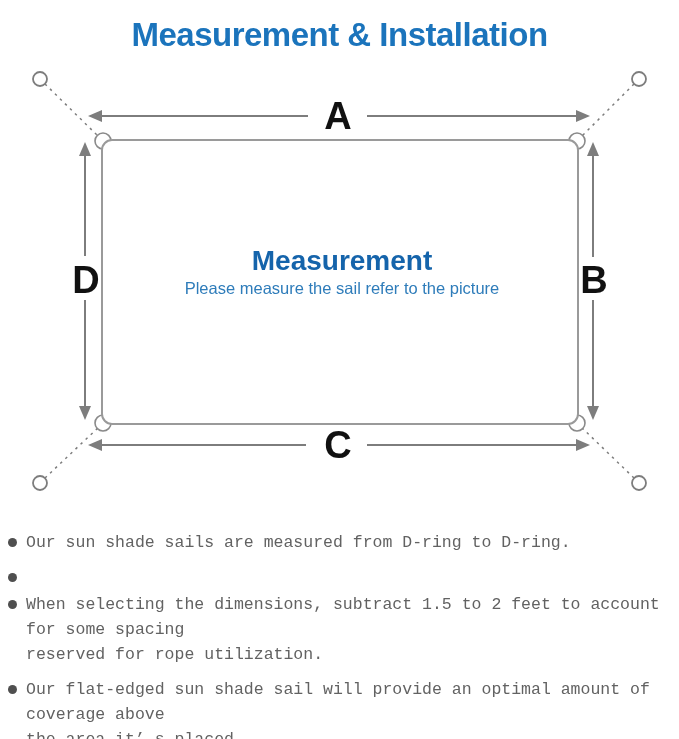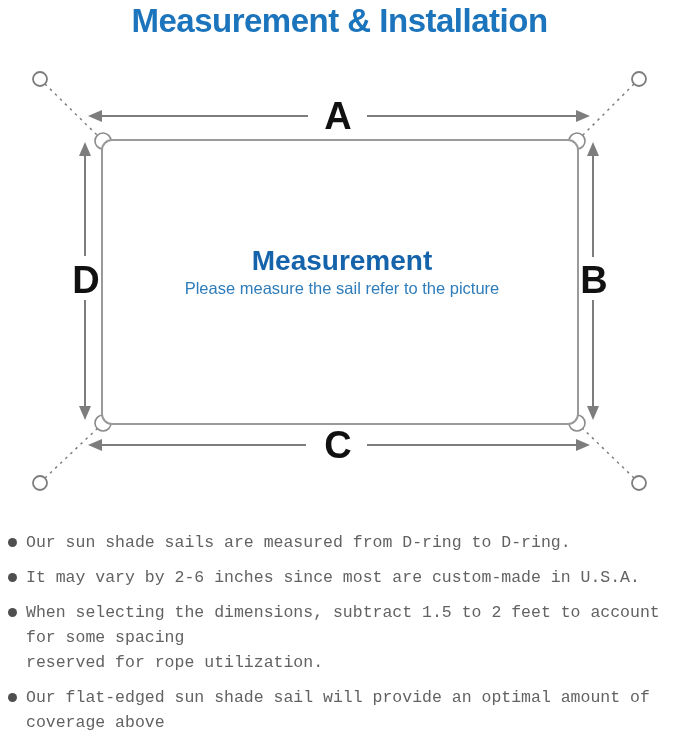--- a/index.html
+++ b/index.html
@@ -16,21 +16,21 @@
     width: 679px;
     height: 739px;
     background: #ffffff;
   }
   .page-title {
     position: absolute;
     top: 0;
     left: 0;
     right: 0;
     margin: 0;
-    padding-top: 2px;
+    padding-top: 16px;
     text-align: center;
     font-size: 33px;
     font-weight: 700;
     letter-spacing: -0.5px;
     color: var(--title-blue, #1b74bc);
   }
   svg.diagram {
     position: absolute;
     top: 55px;
     left: 0;
@@ -184,21 +184,20 @@
     <text class="center-subtitle" x="342" y="239">Please measure the sail refer to the picture</text>
   </svg>
 
   <ul class="notes">
     <li>
       <span class="bullet-dot"></span>
       <span class="note-text">Our sun shade sails are measured from D-ring to D-ring.</span>
     </li>
     <li>
       <span class="bullet-dot"></span>
-      <span class="note-text">It may vary by 2-6 inches since most are custom-made in U.S.A.</span>
     </li>
     <li>
       <span class="bullet-dot"></span>
       <span class="note-text">When selecting the dimensions, subtract 1.5 to 2 feet to account for some spacing
 reserved for rope utilization.</span>
     </li>
     <li>
       <span class="bullet-dot"></span>
       <span class="note-text">Our flat-edged sun shade sail will provide an optimal amount of coverage above
 the area it’ s placed.</span>

